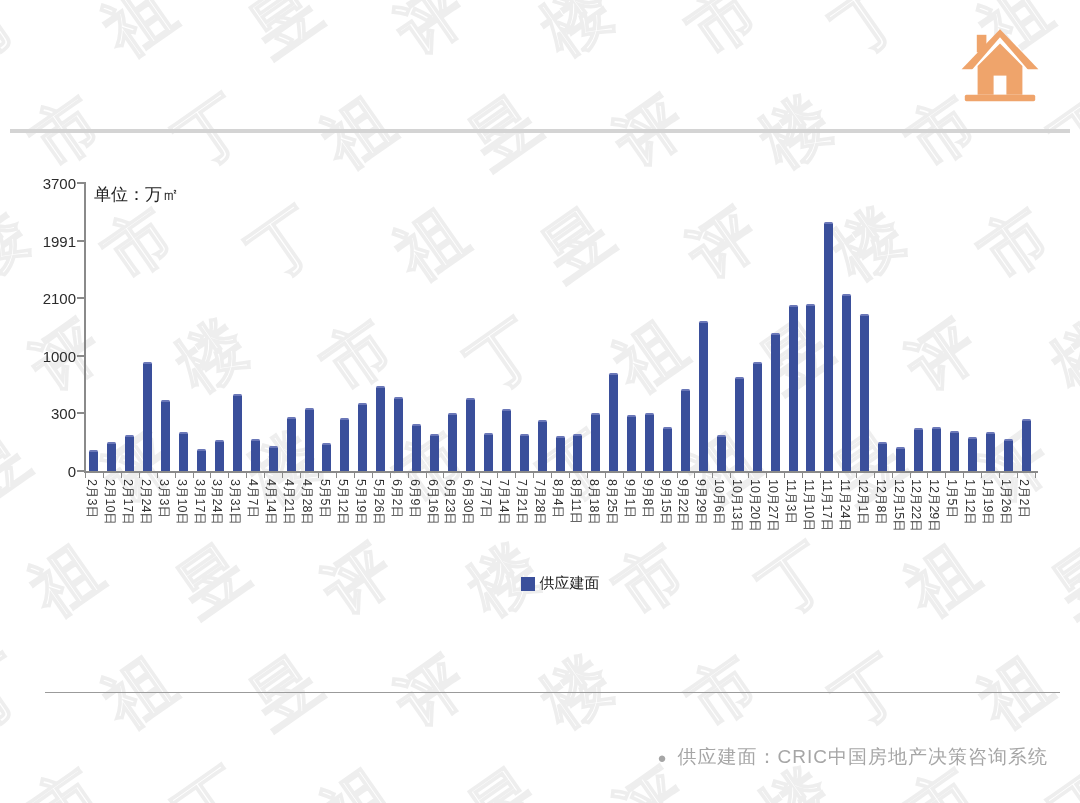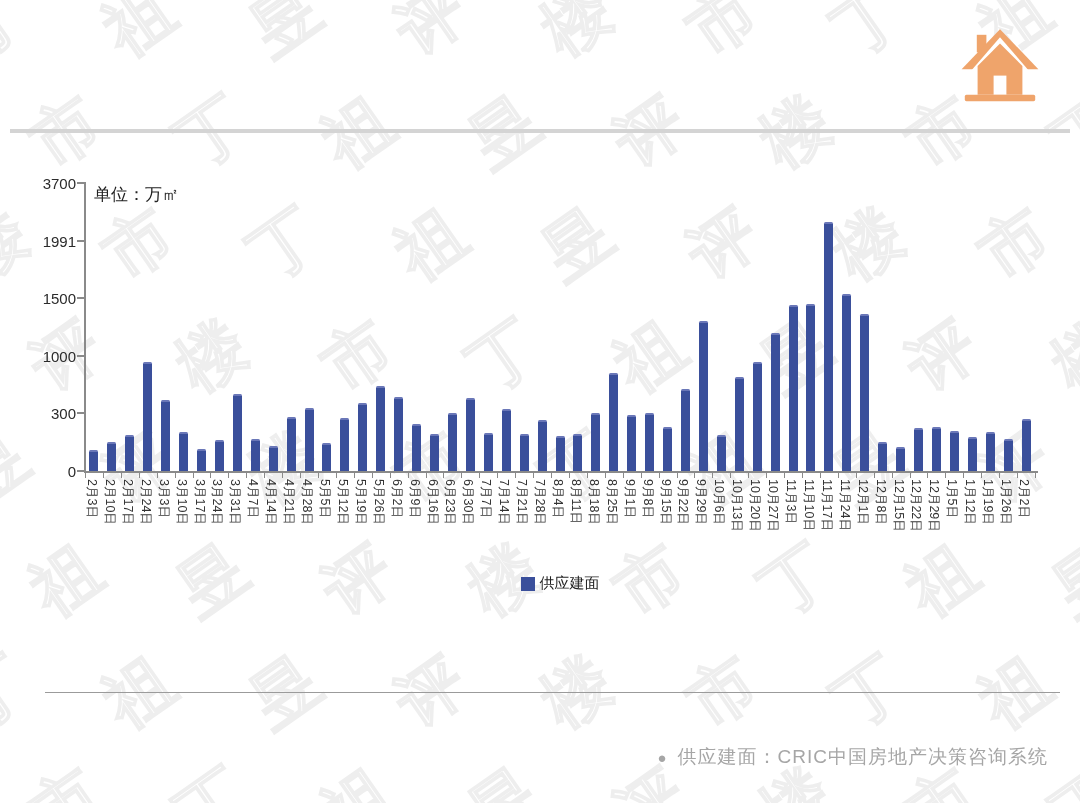--- a/index.html
+++ b/index.html
@@ -153,21 +153,21 @@
       <div class="unit-label">单位：万㎡</div>
       <div class="axis-y"></div>
       <div class="axis-x"></div>
       <div id="plot">
           <div class="ytick-label" style="top: 463px;">0</div>
           <div class="ytick-mark" style="top: 470px;"></div>
           <div class="ytick-label" style="top: 405.4px;">300</div>
           <div class="ytick-mark" style="top: 412.4px;"></div>
           <div class="ytick-label" style="top: 347.8px;">1000</div>
           <div class="ytick-mark" style="top: 354.8px;"></div>
-          <div class="ytick-label" style="top: 290.2px;">1500</div>
+          <div class="ytick-label" style="top: 290.2px;">2100</div>
           <div class="ytick-mark" style="top: 297.2px;"></div>
           <div class="ytick-label" style="top: 232.6px;">1991</div>
           <div class="ytick-mark" style="top: 239.6px;"></div>
           <div class="ytick-label" style="top: 175px;">3700</div>
           <div class="ytick-mark" style="top: 182px;"></div>
           <div class="xtick-mark" style="left: 85px;"></div>
           <div class="xtick-mark" style="left: 102.925px;"></div>
           <div class="xtick-mark" style="left: 120.849px;"></div>
           <div class="xtick-mark" style="left: 138.774px;"></div>
           <div class="xtick-mark" style="left: 156.698px;"></div>

